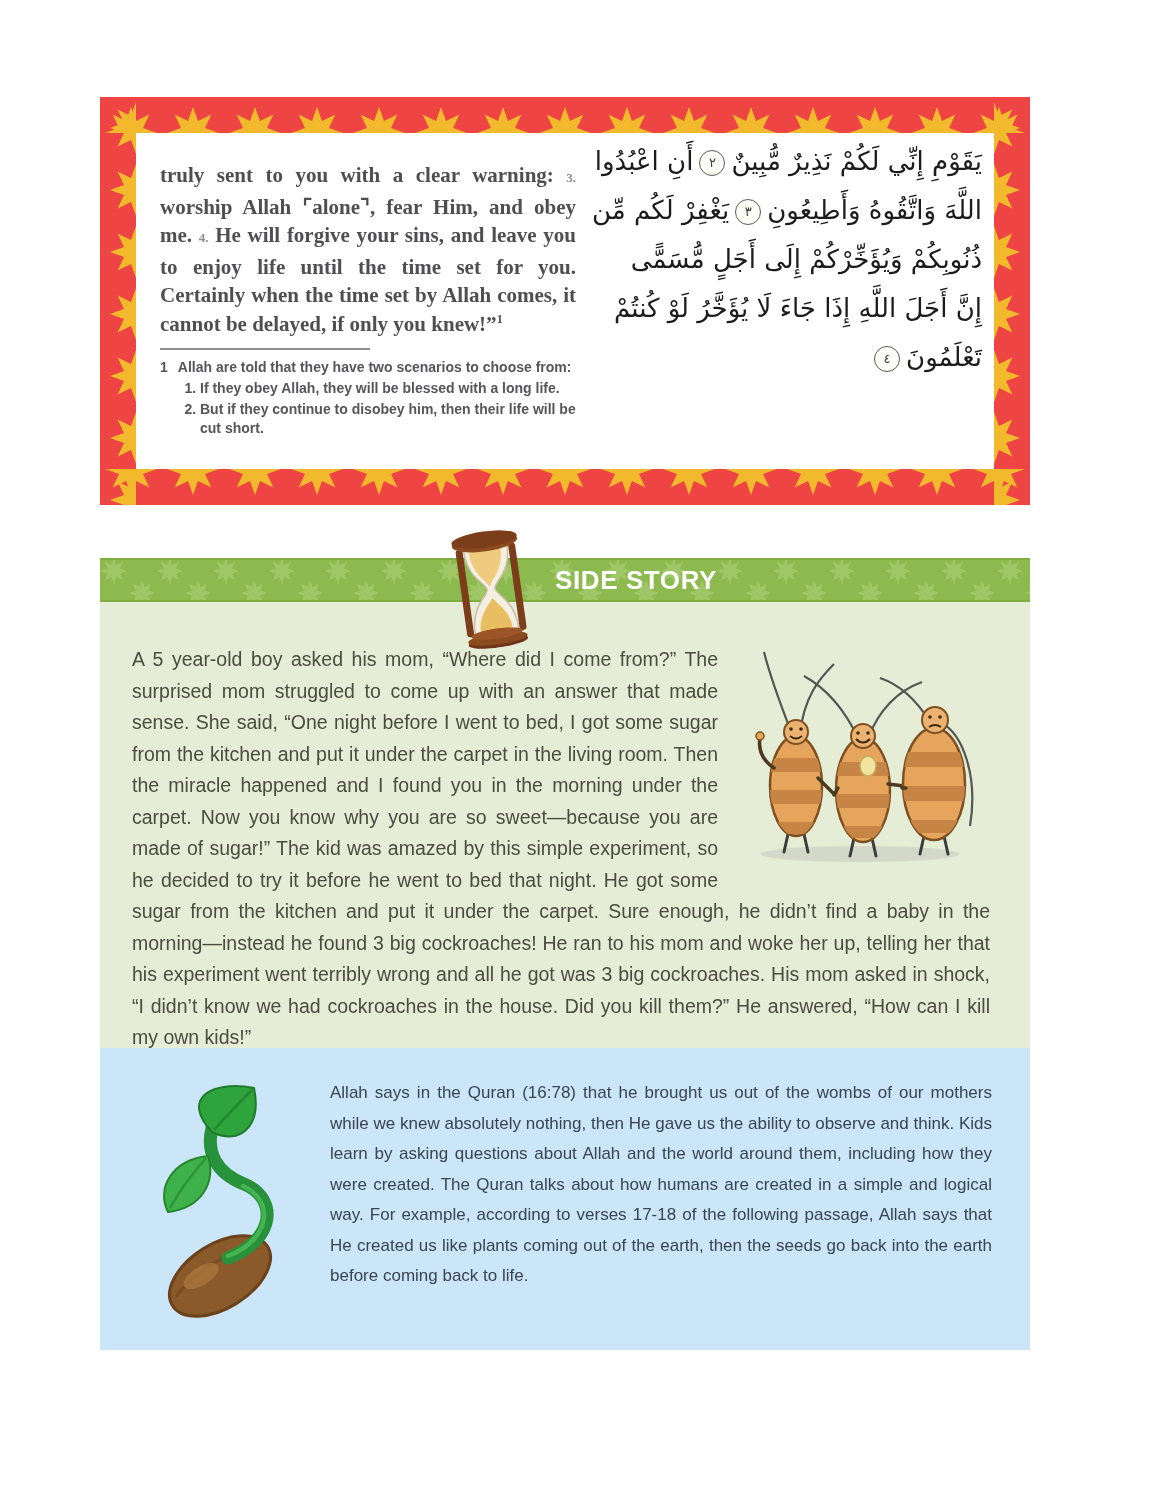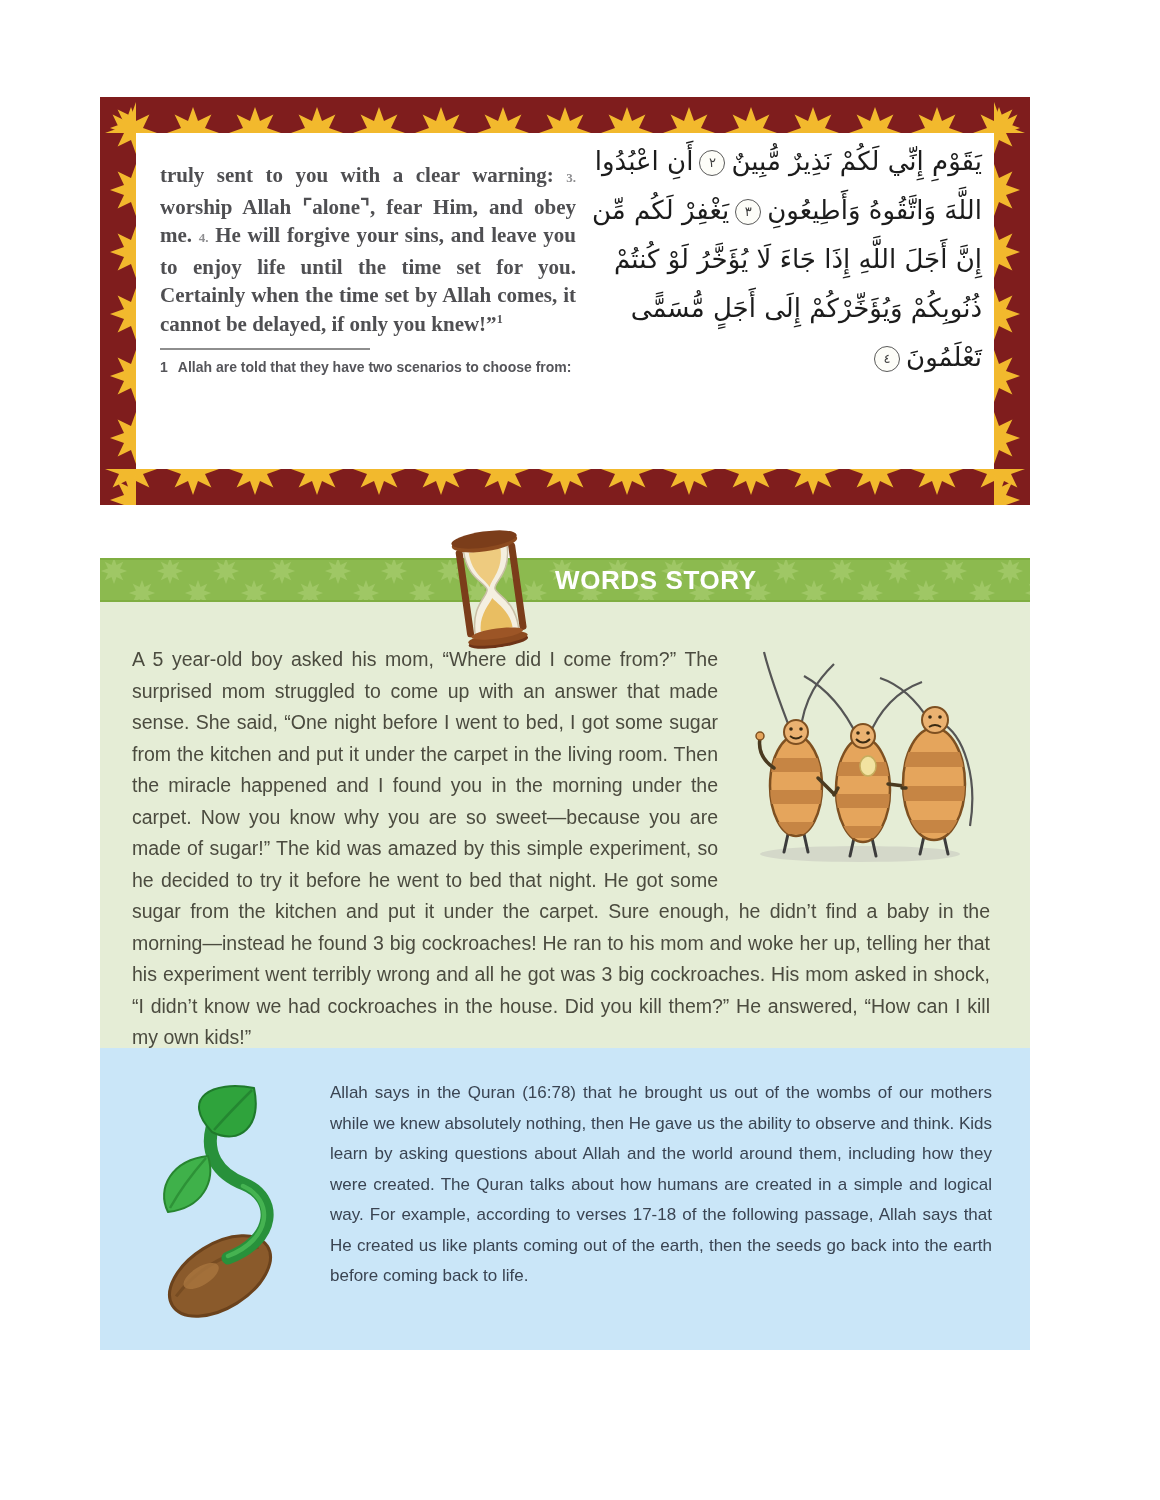--- a/index.html
+++ b/index.html
@@ -1,21 +1,21 @@
 <!DOCTYPE html>
 <html><head>
 <meta charset="utf-8">
 <style>
   html,body{margin:0;padding:0;}
   body{width:1160px;height:1500px;background:#ffffff;font-family:"Liberation Sans",sans-serif;position:relative;overflow:hidden;}
 
   .page{position:absolute;inset:0;background:#ffffff;}
 
   
-  .quote-box{position:absolute;left:100px;top:97px;width:930px;height:408px;background:#7f1d1d;}
+  .quote-box{position:absolute;left:100px;top:97px;width:930px;height:408px;background:#ef4444;}
   .bstrip{position:absolute;display:block;}
   .bstrip-top{left:0;top:0;width:930px;height:36px;}
   .bstrip-bottom{left:0;bottom:0;width:930px;height:36px;}
   .bstrip-left{left:0;top:0;width:36px;height:408px;}
   .bstrip-right{right:0;top:0;width:36px;height:408px;}
   .quote-inner{position:absolute;left:36px;top:36px;right:36px;bottom:36px;background:#ffffff;display:flex;}
 
   .translation-col{width:452px;box-sizing:border-box;padding:28px 10px 0 24px;}
   .translation{margin:0;font-family:"Liberation Serif",serif;font-weight:700;font-size:21px;line-height:28.5px;color:#4f4f52;text-align:justify;}
   .vnum{font-size:13px;color:#8d8d90;font-weight:700;}
@@ -103,28 +103,32 @@
     <div class="quote-inner">
       <div class="translation-col">
         <p class="translation"><span>truly sent to you with a clear warning: </span><span class="vnum">3.</span><span> worship Allah ⌜alone⌝, fear Him, and obey me. </span><span class="vnum">4.</span><span> He will forgive your sins, and leave you to enjoy life until the time set for you. Certainly when the time set by Allah comes, it cannot be delayed, if only you knew!”</span><span class="fnref">1</span></p>
 
         <div class="footnote">
           <div class="fn-divider"></div>
           <div class="fn-line">
             <span class="fn-marker">1</span>
             <span>Allah are told that they have two scenarios to choose from:</span>
           </div>
+          <ol class="fn-list">
+            <li>If they obey Allah, they will be blessed with a long life.</li>
+            <li>But if they continue to disobey him, then their life will be cut short.</li>
+          </ol>
         </div>
       </div>
 
       <div class="arabic-col" dir="rtl">
         <div class="ar-line"><span>يَقَوْمِ إِنِّي لَكُمْ نَذِيرٌ مُّبِينٌ</span><span class="ayah">٢</span><span>أَنِ اعْبُدُوا</span></div>
         <div class="ar-line"><span>اللَّهَ وَاتَّقُوهُ وَأَطِيعُونِ</span><span class="ayah">٣</span><span>يَغْفِرْ لَكُم مِّن</span></div>
+        <div class="ar-line"><span>ذُنُوبِكُمْ وَيُؤَخِّرْكُمْ إِلَى أَجَلٍ مُّسَمًّى</span></div>
         <div class="ar-line"><span>إِنَّ أَجَلَ اللَّهِ إِذَا جَاءَ لَا يُؤَخَّرُ لَوْ كُنتُمْ</span></div>
-        <div class="ar-line"><span>ذُنُوبِكُمْ وَيُؤَخِّرْكُمْ إِلَى أَجَلٍ مُّسَمًّى</span></div>
         <div class="ar-line last"><span>تَعْلَمُونَ</span><span class="ayah">٤</span></div>
       </div>
     </div>
   </section>
 
   <section class="section story">
     <header class="band band-green">
       <svg class="band-bg">
           <rect width="100%" height="100%" fill="#8CBA4F"></rect>
           <rect width="100%" height="100%" fill="url(#starsGreen)"></rect>
@@ -136,21 +140,21 @@
         <rect x="16" y="16" width="7" height="88" rx="3" fill="#7B3D1A"></rect>
         <rect x="69" y="16" width="7" height="88" rx="3" fill="#7B3D1A"></rect>
         <path d="M24,18 C24,46 42,52 42,59 C42,66 24,72 24,102 L68,102 C68,72 50,66 50,59 C50,52 68,46 68,18 Z" fill="#F4EFE0" stroke="#C9BFA6" stroke-width="1.5"></path>
         <path d="M29,20 C29,42 43,50 45,57 C47,50 61,42 61,20 Z" fill="#EECB7F"></path>
         <path d="M30,100 C30,84 42,74 46,68 C50,74 62,84 62,100 Z" fill="#E9BE62"></path>
         <ellipse cx="46" cy="12" rx="33" ry="9" fill="#8C4A1F"></ellipse>
         <ellipse cx="46" cy="9" rx="33" ry="8" fill="#7B3D1A"></ellipse>
         <ellipse cx="46" cy="104" rx="26" ry="5" fill="#9C5526"></ellipse>
       </svg>
 
-      <h2 class="band-title">WORDS STORY</h2>
+      <h2 class="band-title">SIDE STORY</h2>
     </header>
 
     <div class="story-body">
       <div class="roach-figure">
         <svg viewBox="0 0 252 232" width="252" height="232">
           <ellipse cx="122" cy="216" rx="100" ry="8" fill="#d4d8c9"></ellipse>
 
           <path d="M54,96 C40,60 32,38 26,14" stroke="#555" stroke-width="2.2" fill="none"></path>
           <path d="M62,96 C66,58 82,40 96,26" stroke="#555" stroke-width="2.2" fill="none"></path>
           <path d="M120,100 C104,66 84,48 66,38" stroke="#555" stroke-width="2.2" fill="none"></path>

